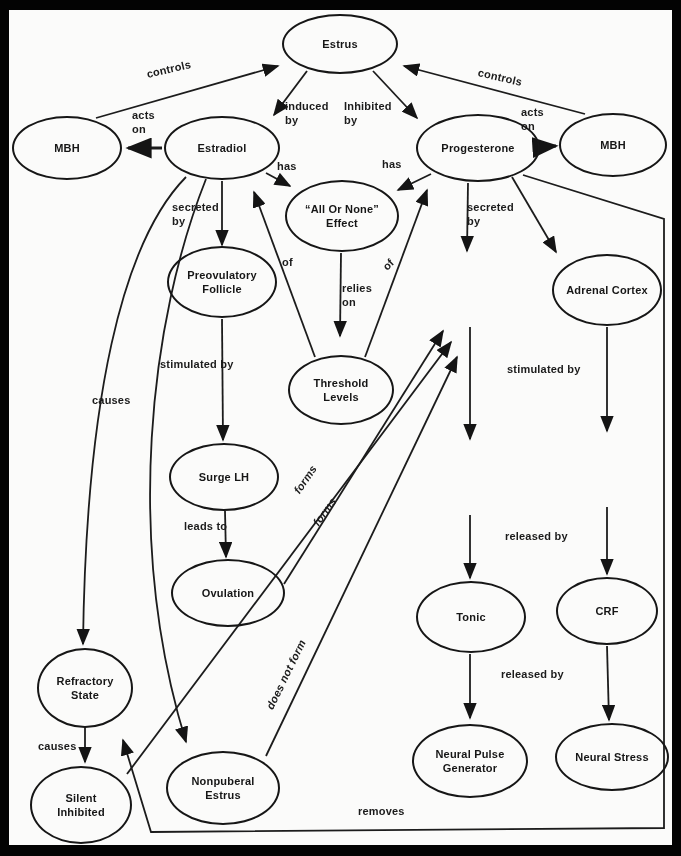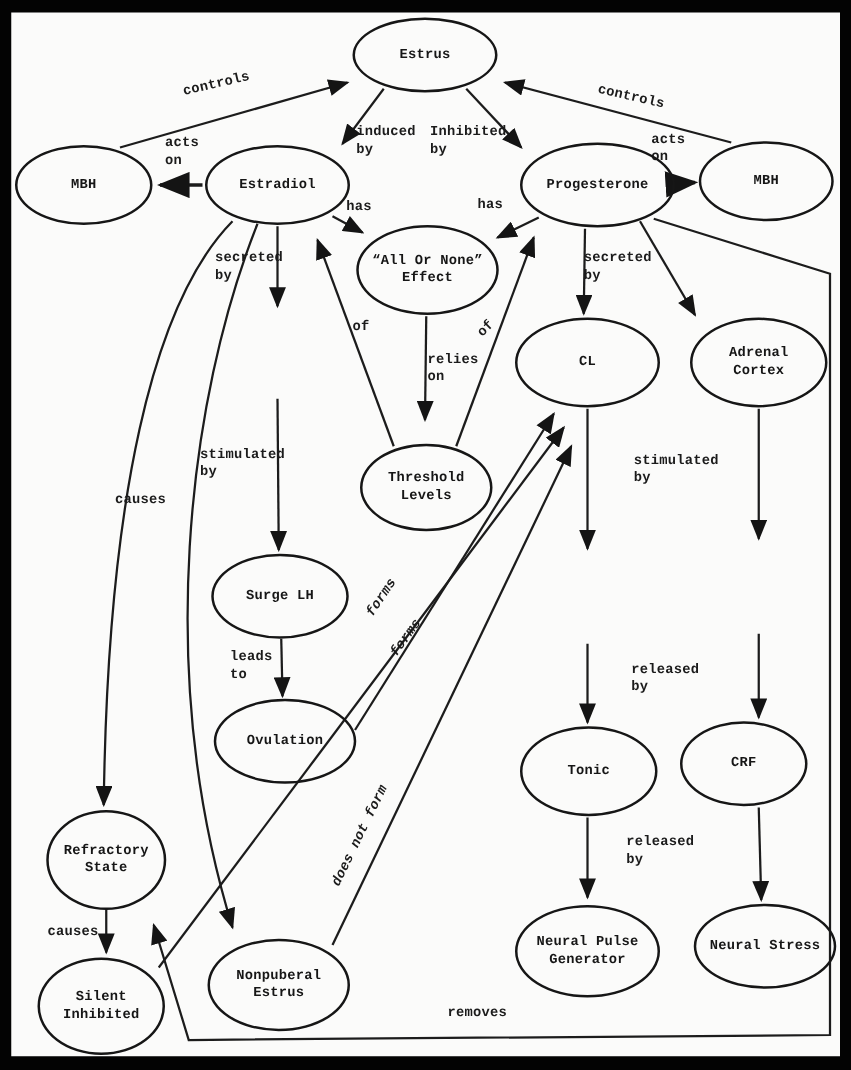--- a/index.html
+++ b/index.html
@@ -1,18 +1,18 @@
 <!DOCTYPE html>
 <html><head>
 <meta charset="utf-8">
 <style>
   html,body{margin:0;padding:0;background:#555;}
   .canvas{
     position:relative;width:681px;height:856px;background:#fbfbfa;
-    font-family:Liberation Mono, monospace;overflow:hidden;
+    font-family:Liberation Sans, sans-serif;overflow:hidden;
   }
   .frame{position:absolute;inset:0;border:9px solid #030303;border-top-width:10px;border-bottom-width:11px;pointer-events:none;z-index:30;}
   svg.edges{position:absolute;left:0;top:0;z-index:1;}
   .node{
     position:absolute;z-index:10;display:flex;align-items:center;justify-content:center;
     border:2.4px solid #161616;border-radius:50%;box-sizing:border-box;
     text-align:center;font-size:11px;font-weight:700;color:#161616;line-height:1.3;
     letter-spacing:.2px;padding:4px 8px;background:transparent;
   }
   .elabel{
@@ -64,27 +64,27 @@
       <path d="M 523 175 L 664 219 L 664 828 L 151 832 L 123 740" marker-end="url(#arr)"></path>
     </g>
   </svg>
 
   <div class="node" style="left:282px;top:14px;width:116px;height:60px;">Estrus</div>
   <div class="node" style="left:12px;top:116px;width:110px;height:64px;">MBH</div>
   <div class="node" style="left:164px;top:116px;width:116px;height:64px;">Estradiol</div>
   <div class="node" style="left:416px;top:114px;width:124px;height:68px;">Progesterone</div>
   <div class="node" style="left:559px;top:113px;width:108px;height:64px;">MBH</div>
   <div class="node" style="left:285px;top:180px;width:114px;height:72px;">“All Or None” Effect</div>
-  <div class="node" style="left:412px;top:254px;width:116px;height:72px;">CL</div>
+  <div class="node" style="left:167px;top:246px;width:110px;height:72px;">Preovulatory Follicle</div>
   <div class="node" style="left:288px;top:355px;width:106px;height:70px;">Threshold Levels</div>
   <div class="node" style="left:552px;top:254px;width:110px;height:72px;">Adrenal Cortex</div>
   <div class="node" style="left:169px;top:443px;width:110px;height:68px;">Surge LH</div>
   <div class="node" style="left:171px;top:559px;width:114px;height:68px;">Ovulation</div>
   <div class="node" style="left:416px;top:581px;width:110px;height:72px;">Tonic</div>
-  <div class="node" style="left:544px;top:577px;width:102px;height:68px;">CRF</div>
+  <div class="node" style="left:556px;top:577px;width:102px;height:68px;">CRF</div>
   <div class="node" style="left:412px;top:724px;width:116px;height:74px;">Neural Pulse Generator</div>
   <div class="node" style="left:555px;top:723px;width:114px;height:68px;">Neural Stress</div>
   <div class="node" style="left:37px;top:648px;width:96px;height:80px;">Refractory State</div>
   <div class="node" style="left:30px;top:766px;width:102px;height:78px;">Silent Inhibited</div>
   <div class="node" style="left:166px;top:751px;width:114px;height:74px;">Nonpuberal Estrus</div>
 
   <div class="elabel rot" style="left:147px;top:68px;transform:rotate(-13deg);">controls</div>
   <div class="elabel rot" style="left:478px;top:66px;transform:rotate(13deg);">controls</div>
   <div class="elabel" style="left:285px;top:100px;width:52px;">induced by</div>
   <div class="elabel" style="left:344px;top:100px;width:58px;">Inhibited by</div>

